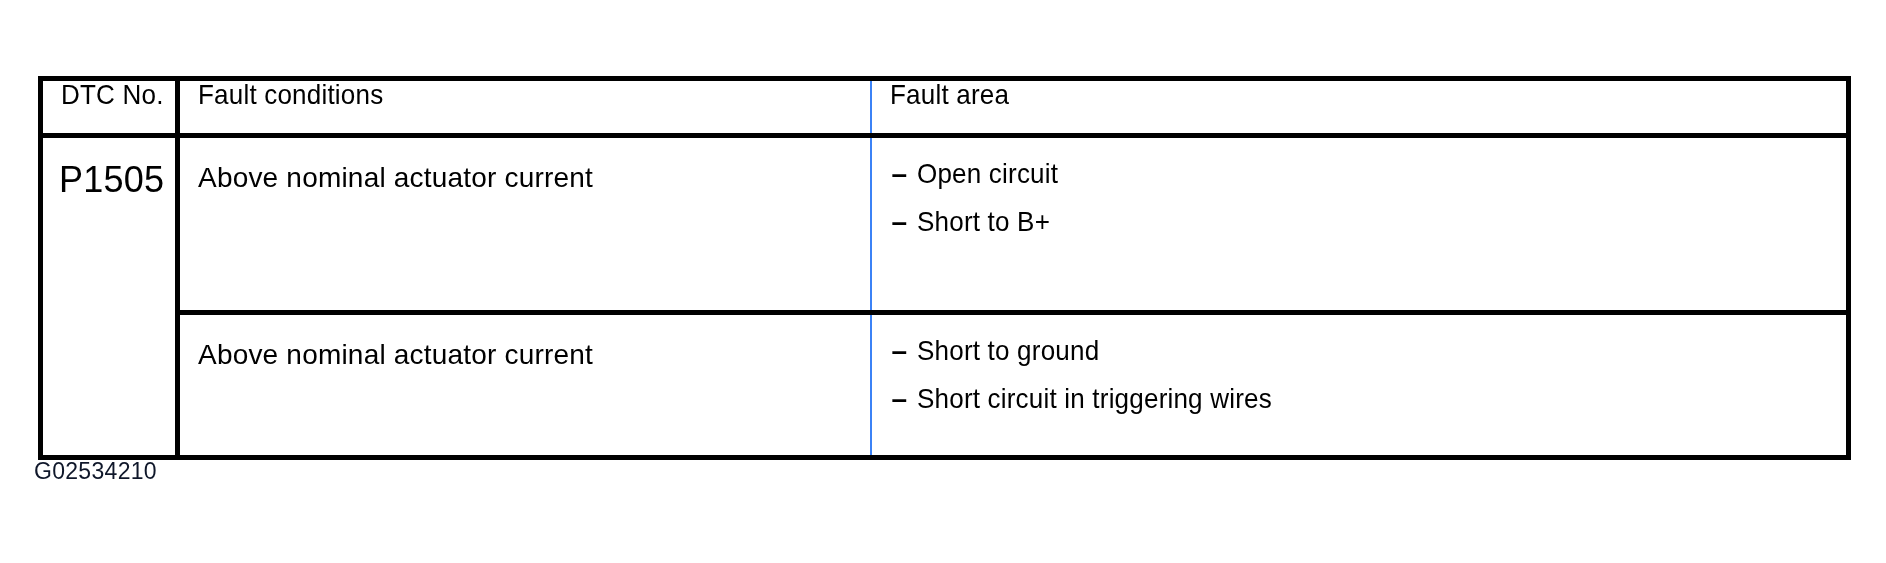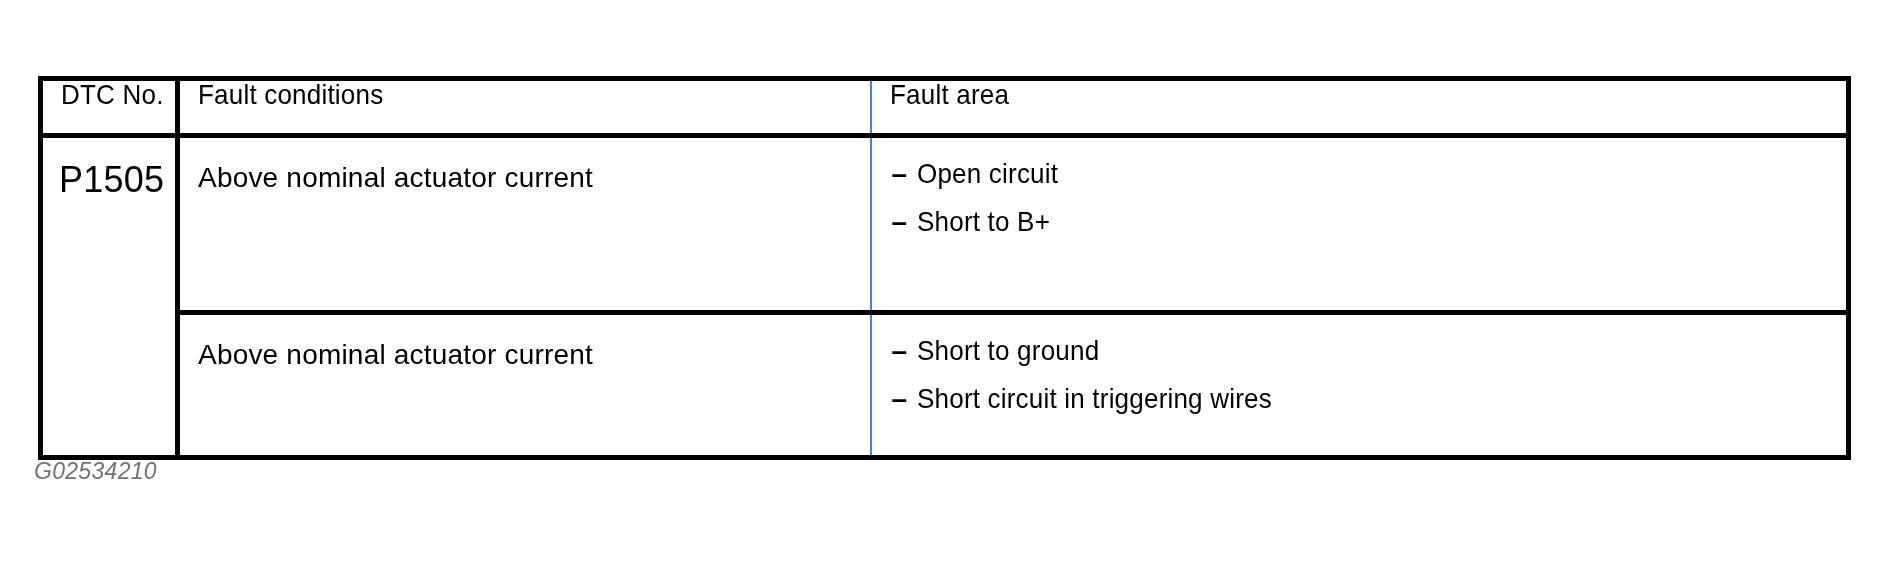--- a/index.html
+++ b/index.html
@@ -146,24 +146,23 @@
   }
 
   
   #caption {
     position: absolute;
     left: 34px;
     top: 460px;
     font-family: "Liberation Sans", sans-serif;
     font-size: 23px;
     line-height: 1.0;
-    color: #737373;
+    color: #0f172a;
     letter-spacing: 0.3px;
     white-space: nowrap;
-    font-style: italic;
   }
 </style>
 </head>
 <body>
 
 <div id="page">
 
   <div id="dtc-table-wrap">
     <table class="dtc">
       <colgroup>

